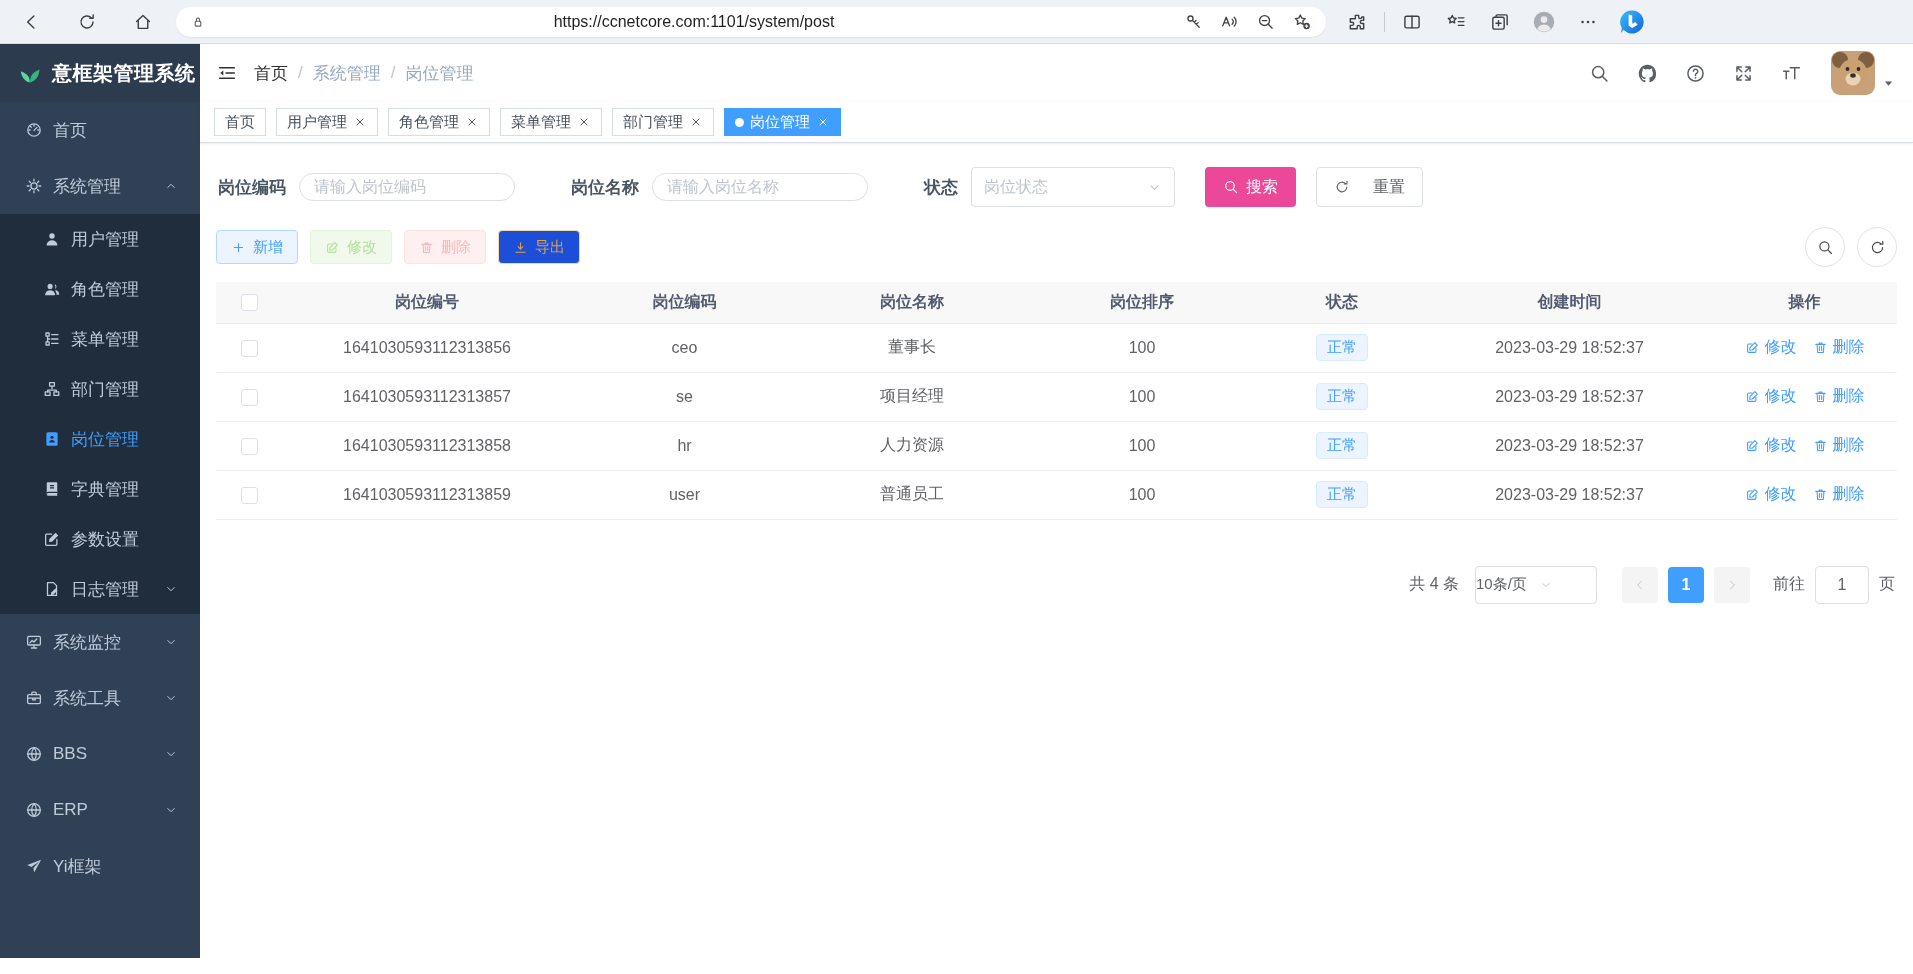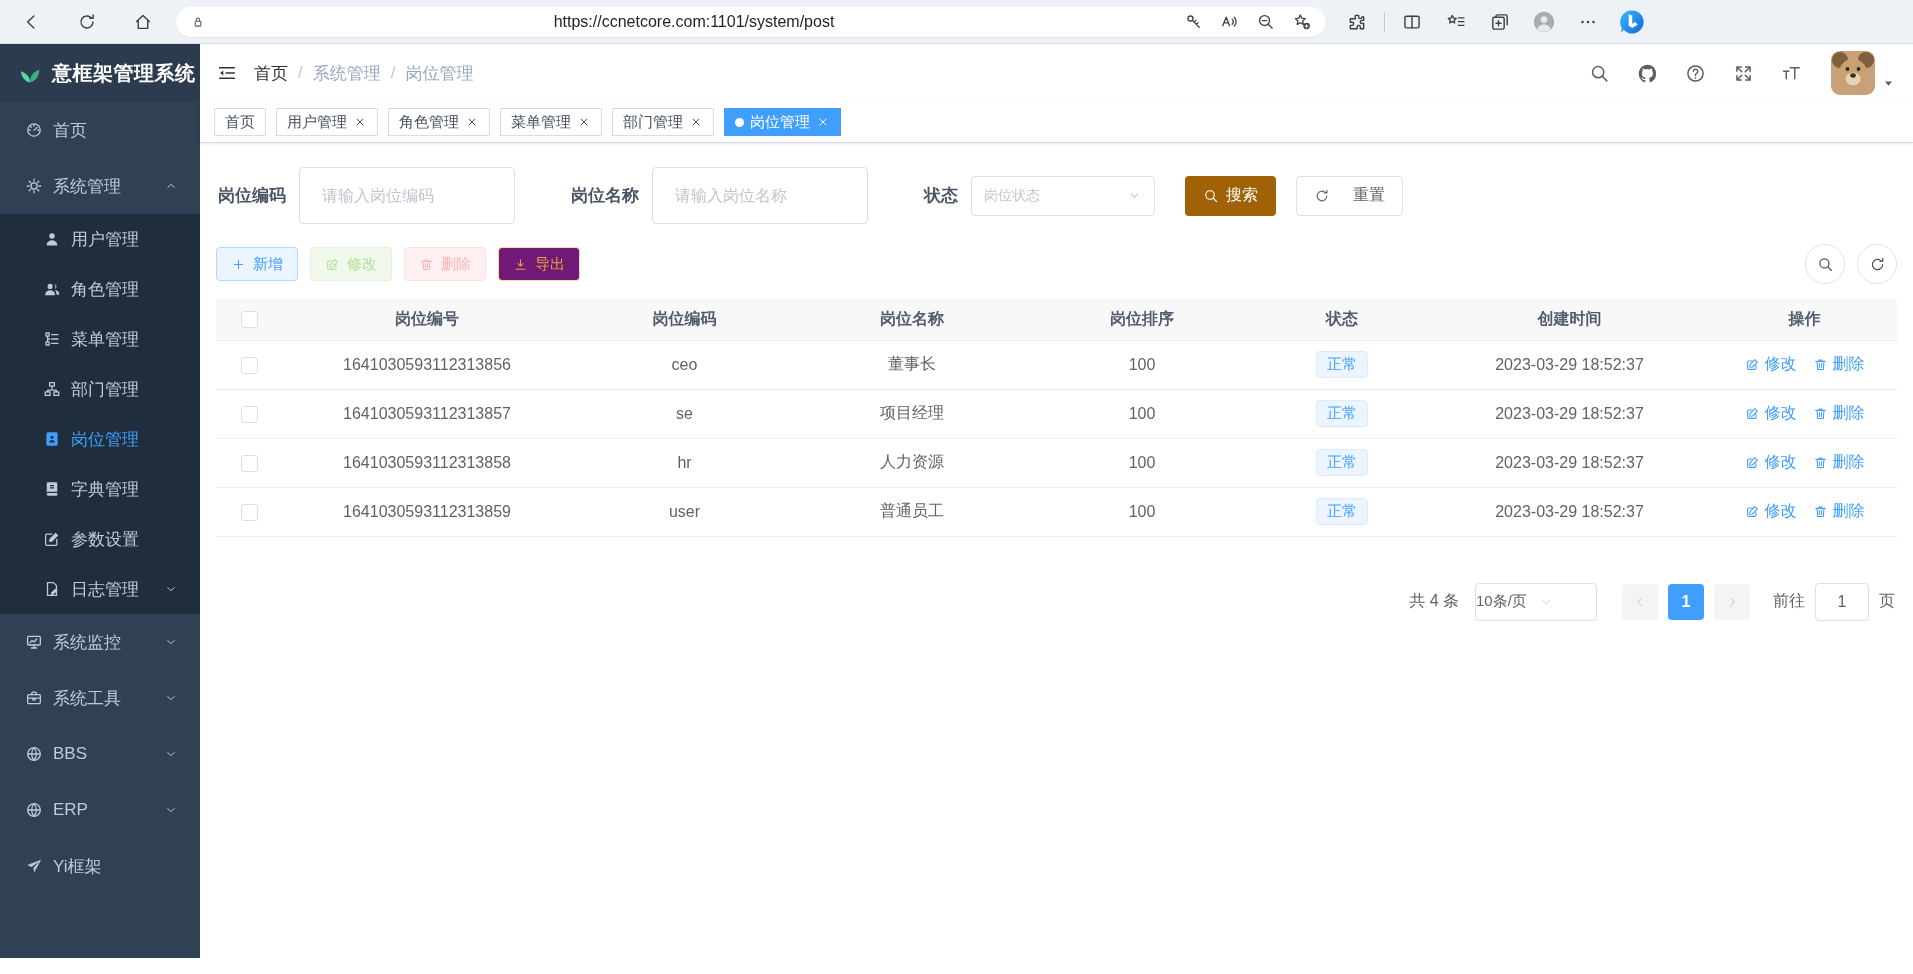--- a/index.html
+++ b/index.html
@@ -63,38 +63,38 @@
   .tags { height:41px; display:flex; align-items:center; gap:10px; padding:0 14px; border-bottom:1px solid #d8dce5; box-shadow:0 1px 3px rgba(0,0,0,.09); position:relative; z-index:2; background:#fff; flex-shrink:0; }
   .tag { height:28px; display:flex; align-items:center; gap:6px; padding:0 10px; border:1px solid #d8dce5; background:#fff; color:#495060; font-size:15px; cursor:pointer; white-space:nowrap; }
   .tag.active { background:#409eff; border-color:#409eff; color:#fff; }
   .tag-dot { width:9px; height:9px; border-radius:50%; background:#fff; flex-shrink:0; }
   .tag-close { width:14px; height:14px; color:inherit; }
 
   
   .content { flex:1; padding:20px 16px 0; }
   .filters { display:flex; align-items:center; margin:4px 0 20px 2px; }
   .f-label { font-size:17px; color:#4a5564; font-weight:700; margin-right:13px; white-space:nowrap; }
-  .f-input { width:216px; height:57px; border:1px solid #dcdfe6; border-radius:4px; padding:0 22px; font-size:16px; color:#606266; outline:none; font-family:inherit; }
+  .f-input { width:216px; height:28px; border:1px solid #dcdfe6; border-radius:16px; padding:0 14px; font-size:16px; color:#606266; outline:none; font-family:inherit; }
   .f-input::placeholder { color:#bfc4cc; }
   .f-gap { width:56px; }
-  .f-select { width:184px; height:40px; border:1px solid #dcdfe6; border-radius:4px; display:flex; align-items:center; padding:12px 12px; color:#bfc4cc; font-size:14px; cursor:pointer; }
+  .f-select { width:204px; height:40px; border:1px solid #dcdfe6; border-radius:4px; display:flex; align-items:center; padding:12px 12px; color:#bfc4cc; font-size:16px; cursor:pointer; }
   .f-select .chev { margin-left:auto; width:15px; height:15px; color:#c0c4cc; }
   .btn { display:inline-flex; align-items:center; gap:7px; border-radius:4px; font-size:16px; height:40px; padding:0 17px; border:1px solid transparent; cursor:pointer; font-family:inherit; }
   .btn .ic { width:16px; height:16px; }
-  .btn-primary { background:#a16207; color:#fff; margin-left:30px; }
+  .btn-primary { background:#ec4899; color:#fff; margin-left:30px; }
   .btn-plain { background:#fff; border-color:#dcdfe6; color:#606266; margin-left:20px;gap:23px; }
 
   .toolbar { display:flex; align-items:center; margin-bottom:15px; }
   .tbtn { height:34px; padding:0 14px; font-size:15px; border-radius:4px; display:inline-flex; align-items:center; gap:7px; border:1px solid; cursor:pointer; font-family:inherit; background:#fff; }
   .tbtn + .tbtn { margin-left:12px; }
   .tbtn .ic { width:15px; height:15px; }
   .tbtn-add { color:#409eff; background:#ecf5ff; border-color:#b3d8ff; }
   .tbtn-edit { color:#b3e19d; background:#f0f9eb; border-color:#e1f3d8; }
   .tbtn-del { color:#fab6b6; background:#fef0f0; border-color:#fde2e2; }
-  .tbtn-exp { color:#e6a23c; background:#701a75; border-color:#f5dab1; }
+  .tbtn-exp { color:#e6a23c; background:#1d4ed8; border-color:#f5dab1; }
   .tool-right { margin-left:auto; display:flex; gap:12px; }
   .round-btn { width:40px; height:40px; border-radius:50%; border:1px solid #dfe3e9; background:#fff; display:flex; align-items:center; justify-content:center; color:#4a4a4a; cursor:pointer; }
   .round-btn .ic { width:17px; height:17px; }
 
   table.grid { width:100%; border-collapse:collapse; table-layout:fixed; }
   .grid th { height:41px; background:#f8f8f9; color:#515a6e; font-size:16px; font-weight:700; text-align:center; border-bottom:1px solid #e8ebf0; }
   .grid td { height:49px; text-align:center; color:#606266; font-size:16px; border-bottom:1px solid #ebeef5; white-space:nowrap; }
   .cbx { display:inline-block; width:17px; height:17px; border:1px solid #dcdfe6; border-radius:3px; background:#fff; vertical-align:middle; cursor:pointer; }
   .badge { display:inline-block; padding:4px 10px; border-radius:4px; background:#ecf5ff; border:1px solid #d9ecff; color:#409eff; font-size:15px; line-height:1.1; }
   .oplink { color:#409eff; display:inline-flex; align-items:center; gap:5px; font-size:16px; cursor:pointer; text-decoration:none; }

